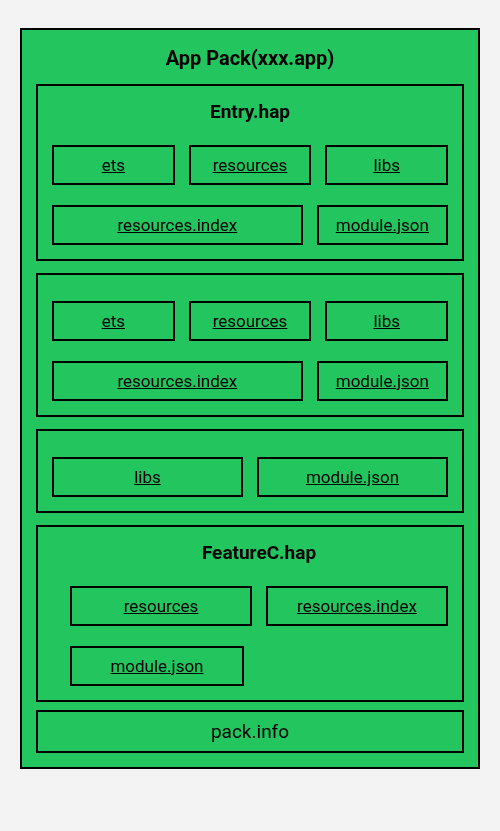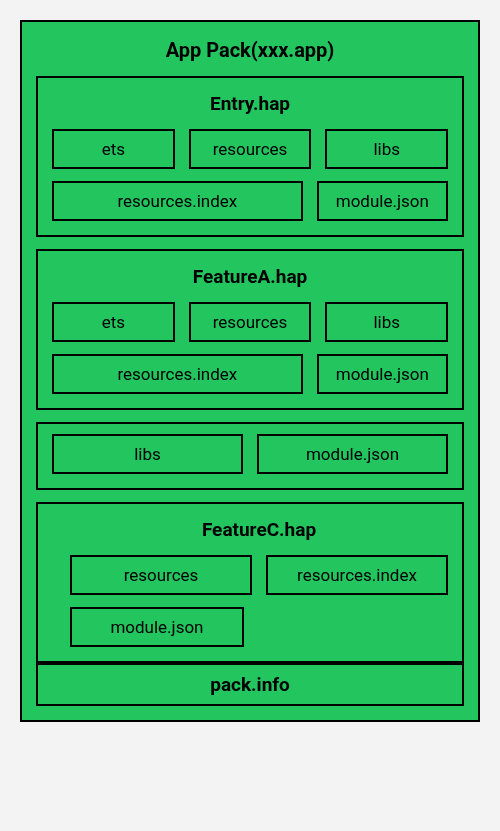--- a/index.html
+++ b/index.html
@@ -1,15 +1,15 @@
 <!DOCTYPE html>
 <html><head>
 <meta charset="utf-8">
 <style>
-  * { box-sizing: border-box; }
+  * { box-sizing: border-box; margin-top: 8px; }
   body {
     margin: 0;
     padding: 0;
     background: #f3f3f3;
     font-family: -apple-system, BlinkMacSystemFont, "Segoe UI", Roboto, Helvetica, Arial, sans-serif;
     width: 500px;
   }
   .outer {
     border: 2px solid #000;
     margin: 20px;
@@ -31,35 +31,36 @@
   .module-title {
     font-weight: 700;
     font-size: 19px;
     text-align: center;
     margin: 4px 0 14px 0;
   }
   .row {
     display: flex;
     gap: 14px;
     margin-bottom: 12px;
+    text-decoration: underline;
   }
   .row:last-child { margin-bottom: 0; }
   .cell {
     border: 2px solid #000;
     text-align: center;
     font-size: 17px;
     padding: 8px 4px;
     flex: 1 1 0;
   }
   .cell.w2 { flex: 2 1 0; }
   .cell.narrow { flex: 0 0 46%; }
   .packinfo {
     border: 2px solid #000;
     text-align: center;
-    font-weight: 700;
+    font-weight: 400;
     font-size: 19px;
     padding: 8px 0;
   }
 </style>
 </head>
 <body>
 
 <div class="outer">
   <div class="outer-title">App Pack(xxx.app)</div>
   <div id="modules-container">
@@ -69,21 +70,20 @@
           <div class="cell">ets</div>
           <div class="cell">resources</div>
           <div class="cell">libs</div>
         </div>
         <div class="row">
           <div class="cell w2">resources.index</div>
           <div class="cell">module.json</div>
         </div>
       </div>
       <div class="module">
-        <div class="module-title">FeatureA.hap</div>
         <div class="row">
           <div class="cell">ets</div>
           <div class="cell">resources</div>
           <div class="cell">libs</div>
         </div>
         <div class="row">
           <div class="cell w2">resources.index</div>
           <div class="cell">module.json</div>
         </div>
       </div>

